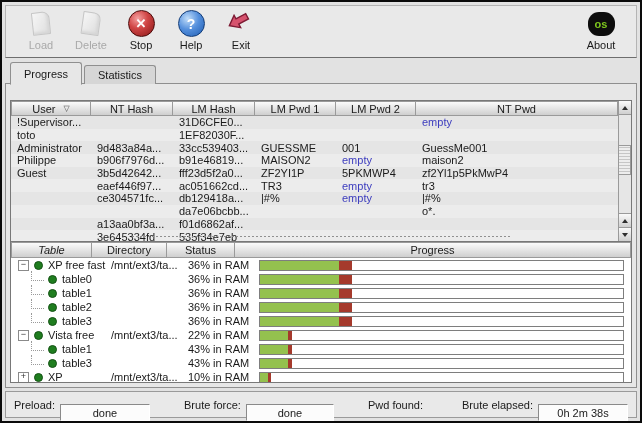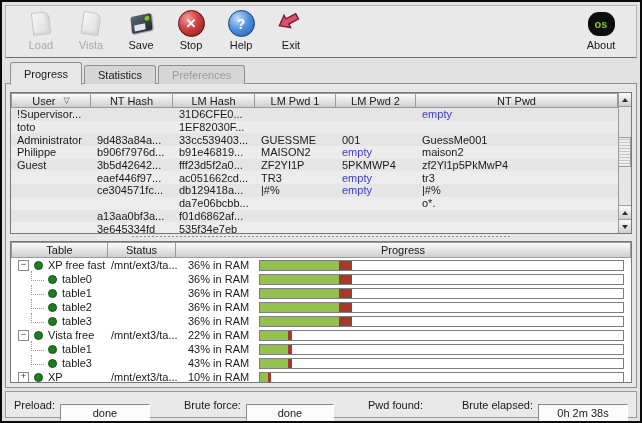--- a/index.html
+++ b/index.html
@@ -36,21 +36,21 @@
   .tabbar{position:absolute;left:3px;top:59px;right:3px;height:23px;display:flex;align-items:flex-end;padding-left:5px;gap:2px;z-index:3;}
   .tab{height:19px;padding:0 13px;display:flex;align-items:center;background:#d6d6d6;border:1px solid #8f8f8f;
       border-bottom:none;border-radius:3px 3px 0 0;box-sizing:border-box;}
   .tab.active{background:#e7e7e7;height:23px;margin-bottom:-1px;border-bottom:1px solid #e7e7e7;}
   .tab.disabled{color:#9b9b9b;}
 
   
   .frame{position:absolute;left:3px;top:81px;right:3px;bottom:33px;border:1px solid #8f8f8f;background:#e7e7e7;box-sizing:border-box;}
 
   
-  .hashpane{position:absolute;left:4px;top:8px;right:4px;height:142px;border:1px solid #787878;background:#fff;box-sizing:border-box;}
+  .hashpane{position:absolute;left:4px;top:16px;right:4px;height:142px;border:1px solid #787878;background:#fff;box-sizing:border-box;}
   .hash-header{display:flex;height:15px;margin-right:13px;position:relative;z-index:2;}
   .hcol{background:linear-gradient(var(--header-grad-top,#fbfbfb),var(--header-grad-bottom,#cfcfcf));
       border:1px solid #9a9a9a;border-left:none;display:flex;align-items:center;justify-content:center;box-sizing:border-box;}
   .hcol:first-child{border-left:1px solid #9a9a9a;}
   .sortglyph{font-size:8px;color:#555;margin-left:8px;line-height:8px;}
   .c0{width:80px;} .c1{width:82px;} .c2{width:82px;} .c3{width:81px;} .c4{width:80px;} .c5{flex:1;min-width:0;}
   .hash-body{position:absolute;left:0;top:15px;right:13px;bottom:0;overflow:hidden;background:#e5e5e5;}
   .hrow{display:flex;height:12.7px;align-items:center;}
   .hrow.alt{background:#ececec;}
   .hcell{padding-left:6px;white-space:nowrap;overflow:hidden;box-sizing:border-box;}
@@ -68,21 +68,21 @@
       background:repeating-linear-gradient(0deg,#ededed 0 2px,#c6c6c6 2px 3px);}
   .sbot{position:absolute;bottom:0;left:0;right:0;}
 
   
   .splitter{position:absolute;left:4px;right:4px;top:148px;height:9px;display:flex;align-items:center;justify-content:center;}
   .grip{width:380px;height:4px;background-image:radial-gradient(circle,#909090 0.8px,transparent 1px);background-size:4px 3px;}
 
   
   .treepane{position:absolute;left:4px;top:157px;right:4px;bottom:4px;border:1px solid #787878;background:#fff;box-sizing:border-box;}
   .tree-header{display:flex;height:16px;}
-  .t0{width:97px;} .t1{width:75px;} .t2{width:68px;} .t3{flex:1;min-width:0;}
+  .t0{width:81px;font-style:italic;} .t1{width:75px;} .t2{width:68px;} .t3{flex:1;min-width:0;}
   .tree-body{position:absolute;left:0;top:16px;right:0;bottom:0;overflow:hidden;}
   .trow{display:flex;height:14px;align-items:center;}
   .tcell{box-sizing:border-box;white-space:nowrap;overflow:hidden;}
   .tname{width:97px;display:flex;align-items:center;}
   .tname.lvl0{padding-left:7px;}
   .tname.lvl1{padding-left:16px;}
   .toggle{width:9px;height:9px;border:1px solid #8a8a8a;background:#fff;font-size:9px;line-height:7px;text-align:center;
       margin-right:5px;color:#333;flex:none;}
   .branch{width:12px;height:9px;border-left:1px dotted #9a9a9a;border-bottom:1px dotted #9a9a9a;margin:0 4px 7px 4px;flex:none;}
   .dot{width:7px;height:7px;border-radius:50%;background:var(--dot-green,#1f7d1f);border:1px solid #145214;margin-right:5px;flex:none;box-sizing:content-box;}
@@ -111,27 +111,21 @@
     <div class="tbtn disabled">
       <span class="ticon">
           <span class="pg"></span>
         </span>
       <span class="tblabel">Load</span>
     </div>
     <div class="tbtn disabled">
       <span class="ticon">
           <span class="pg" style="transform:rotate(8deg);"></span>
         </span>
-      <span class="tblabel">Vista</span>
-    </div>
-    <div class="tbtn">
-      <span class="ticon">
-          <span class="floppy"></span>
-        </span>
-      <span class="tblabel">Save</span>
+      <span class="tblabel">Delete</span>
     </div>
     <div class="tbtn">
       <span class="ticon">
           <span class="circ stop">✕</span>
         </span>
       <span class="tblabel">Stop</span>
     </div>
     <div class="tbtn">
       <span class="ticon">
           <span class="circ help">?</span>
@@ -150,21 +144,20 @@
       <span class="ticon">
           <span class="aboutlogo">os</span>
         </span>
       <span class="tblabel">About</span>
     </div>
   </div>
 
   <div class="tabbar">
     <div class="tab active">Progress</div>
     <div class="tab">Statistics</div>
-    <div class="tab disabled">Preferences</div>
   </div>
 
   <div class="frame">
 
     <div class="hashpane">
       <div class="hash-header">
         <div class="hcol c0">
           <span>User</span>
           <span class="sortglyph">▽</span>
         </div>
@@ -272,20 +265,21 @@
       </div>
     </div>
 
     <div class="splitter">
       <div class="grip"></div>
     </div>
 
     <div class="treepane">
       <div class="tree-header">
         <div class="hcol t0">Table</div>
+        <div class="hcol t1">Directory</div>
         <div class="hcol t2">Status</div>
         <div class="hcol t3">Progress</div>
       </div>
       <div class="tree-body" id="tree-body">
           <div class="trow">
             <div class="tcell tname lvl0">
               <span class="toggle">−</span>
               <span class="dot"></span>
               <span class="tlabel">XP free fast</span>
             </div>

